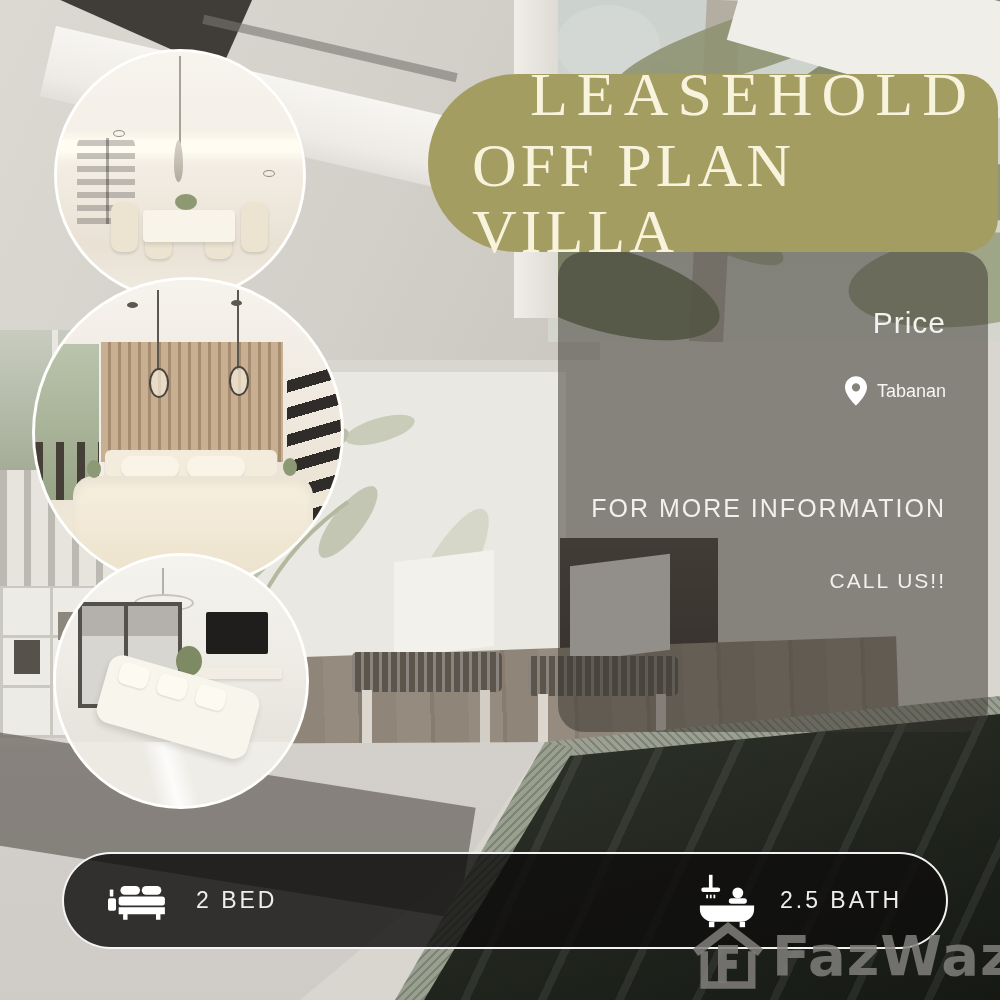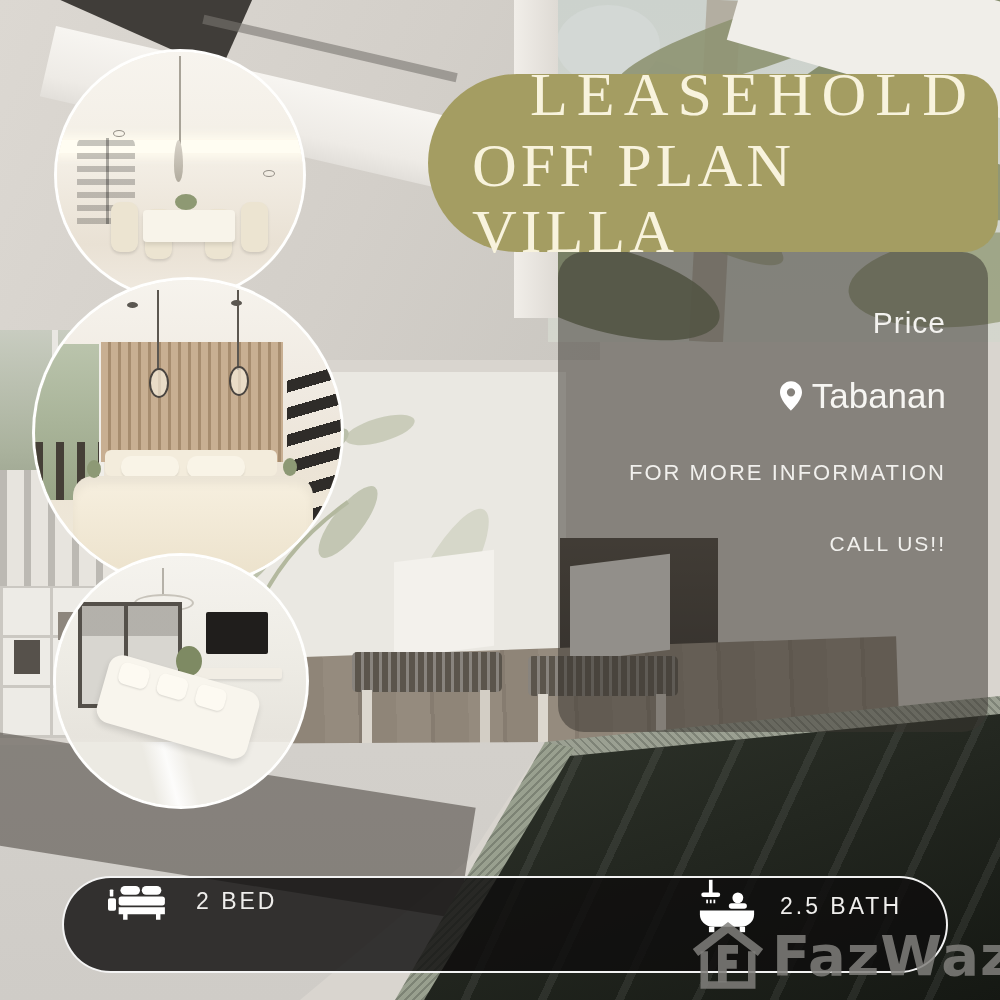--- a/index.html
+++ b/index.html
@@ -116,38 +116,38 @@
   
   .overlay{left:558px;top:252px;width:430px;height:480px;border-radius:26px;
     background:rgba(58,54,47,.52);
     display:flex;flex-direction:column;align-items:flex-end;
     padding:54px 42px 0 0;box-sizing:border-box;color:#f6f5f2;}
   .price-label{font-size:30px;letter-spacing:1px;color:#f3f2ef;}
   .price-box{margin-top:10px;width:296px;height:86px;border:3px solid #f7f6f3;border-radius:24px;
     display:flex;align-items:center;justify-content:center;box-sizing:border-box;}
   .price-value{font-size:49px;letter-spacing:1px;color:#fbfaf8;}
   .loc-row{margin-top:36px;display:flex;align-items:center;gap:10px;}
-  .loc-text{font-size:35px;color:#f6f5f2;}
-  .info1{margin-top:44px;font-size:22px;letter-spacing:2px;white-space:nowrap;color:#f1f0ed;}
+  .loc-text{font-size:18px;color:#f6f5f2;}
+  .info1{margin-top:88px;font-size:25px;letter-spacing:2px;white-space:nowrap;color:#f1f0ed;}
   .info2{margin-top:46px;font-size:21px;letter-spacing:2px;color:#f1f0ed;}
 
   
   .badge{left:428px;top:74px;width:570px;height:178px;background:#a49d62;
     border-radius:90px 34px 34px 90px;
     display:flex;flex-direction:column;align-items:flex-end;justify-content:center;
     padding-right:22px;box-sizing:border-box;gap:6px;}
   .badge .t1,.badge .t2{font-family:"Liberation Serif", serif;color:#f8f3dd;line-height:1.05;}
   .badge .t1{font-size:62px;letter-spacing:9px;}
   .badge .t2{font-size:62px;letter-spacing:4px;margin-left:44px;}
 
   
   .bar{left:62px;top:852px;width:886px;height:97px;border-radius:50px;
     border:2px solid rgba(255,255,255,.95);background:rgba(15,14,13,.82);
-    display:flex;align-items:flex-start;justify-content:space-between;
-    padding:0 44px;box-sizing:border-box;color:#efeeec;margin-top:24px;}
+    display:flex;align-items:center;justify-content:space-between;
+    padding:0 44px;box-sizing:border-box;color:#efeeec;}
   .bar .item{display:flex;align-items:center;gap:24px;}
   .bar .label{font-size:23px;letter-spacing:3px;white-space:nowrap;}
   .bar .label.wrap{white-space:normal;width:128px;line-height:1.3;letter-spacing:2.5px;}
   .bar svg{display:block;}
 
   
   .watermark{left:688px;top:920px;display:flex;align-items:center;gap:4px;z-index:9;}
   .wm-text{font-size:56px;font-weight:bold;color:rgba(128,127,123,.85);letter-spacing:1px;
     font-family:"DejaVu Sans", sans-serif;}
 </style>

